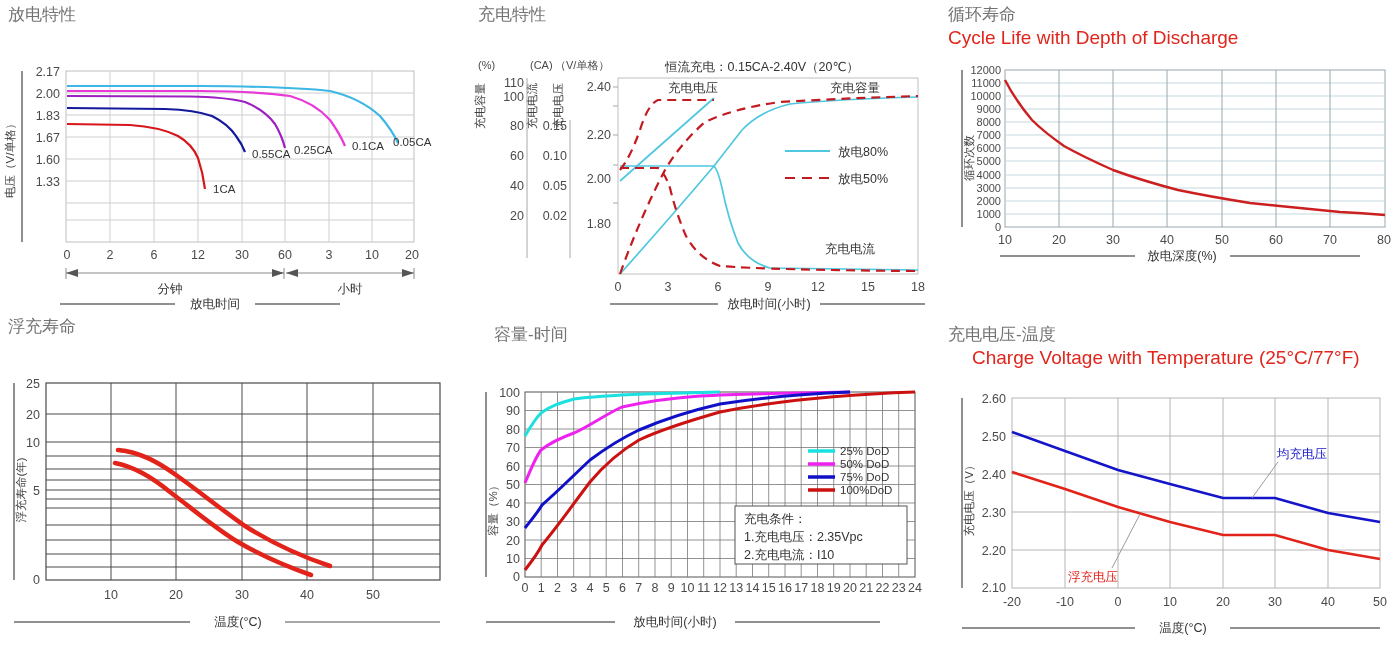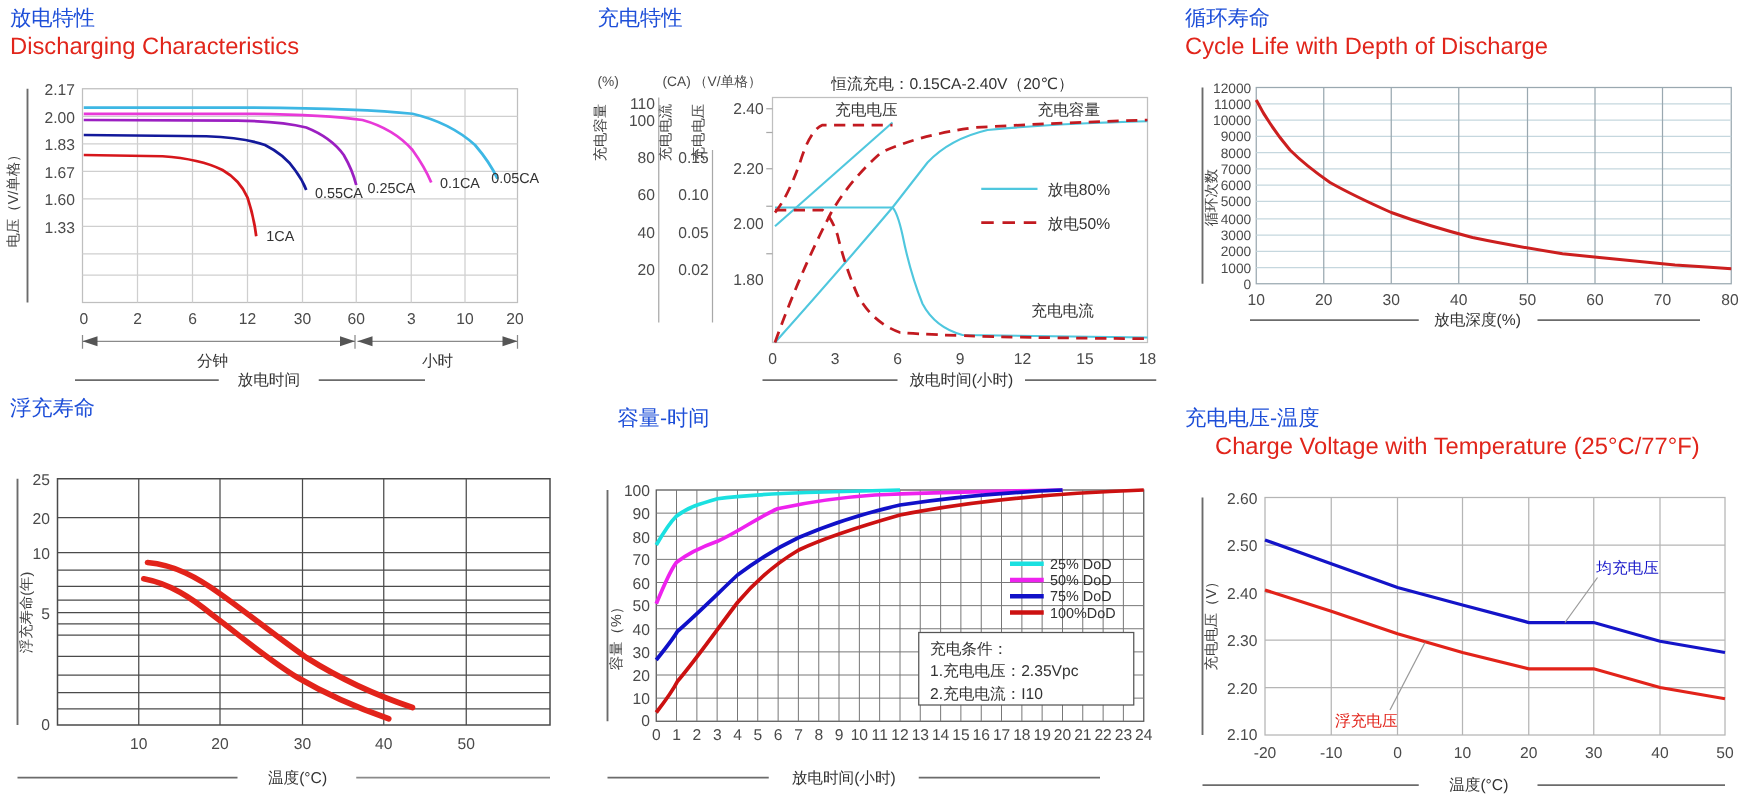--- a/index.html
+++ b/index.html
@@ -1,34 +1,33 @@
 <!DOCTYPE html>
 <html><head>
 <meta charset="utf-8">
 <style>
   html,body{margin:0;padding:0;background:#ffffff;}
   body{width:1400px;height:648px;position:relative;
        font-family:"Liberation Sans","DejaVu Sans",sans-serif;
        -webkit-font-smoothing:antialiased;}
   .panel{position:absolute;}
-  .title-cn{color:#1d4ed8;font-size:17px;line-height:19px;font-weight:400;white-space:nowrap;}
+  .title-cn{color:#737373;font-size:17px;line-height:19px;font-weight:400;white-space:nowrap;}
   .title-en{color:#e1251b;font-size:19px;line-height:23px;font-weight:400;white-space:nowrap;}
   .axis-label{fill:#404040;font-size:11.5px;font-family:"Liberation Sans","DejaVu Sans",sans-serif;}
   .tick{fill:#4a4a4a;font-size:12.5px;font-family:"Liberation Sans","DejaVu Sans",sans-serif;}
   .tick-sm{fill:#4a4a4a;font-size:11px;font-family:"Liberation Sans","DejaVu Sans",sans-serif;}
   .ann{fill:#333;font-size:11.5px;font-family:"Liberation Sans","DejaVu Sans",sans-serif;}
   .ann-cn{fill:#333;font-size:12.5px;font-family:"Liberation Sans","DejaVu Sans",sans-serif;}
   svg{display:block;overflow:visible;}
 </style>
 </head>
 <body>
 
 <div class="panel" style="left:0;top:0;width:470px;height:315px;">
   <div class="title-cn" style="position:absolute;left:8px;top:5px;">放电特性</div>
-  <div class="title-en" style="position:absolute;left:8px;top:26px;">Discharging Characteristics</div>
 
   <svg width="470" height="250" style="position:absolute;left:0;top:58px;">
 
     <rect x="66" y="13" width="348" height="171" fill="#ffffff" stroke="#bfbfbf" stroke-width="1"></rect>
 
     <g stroke="#cfcfcf" stroke-width="1">
       <line x1="110" y1="13" x2="110" y2="184"></line>
       <line x1="154" y1="13" x2="154" y2="184"></line>
       <line x1="198" y1="13" x2="198" y2="184"></line>
       <line x1="242" y1="13" x2="242" y2="184"></line>

